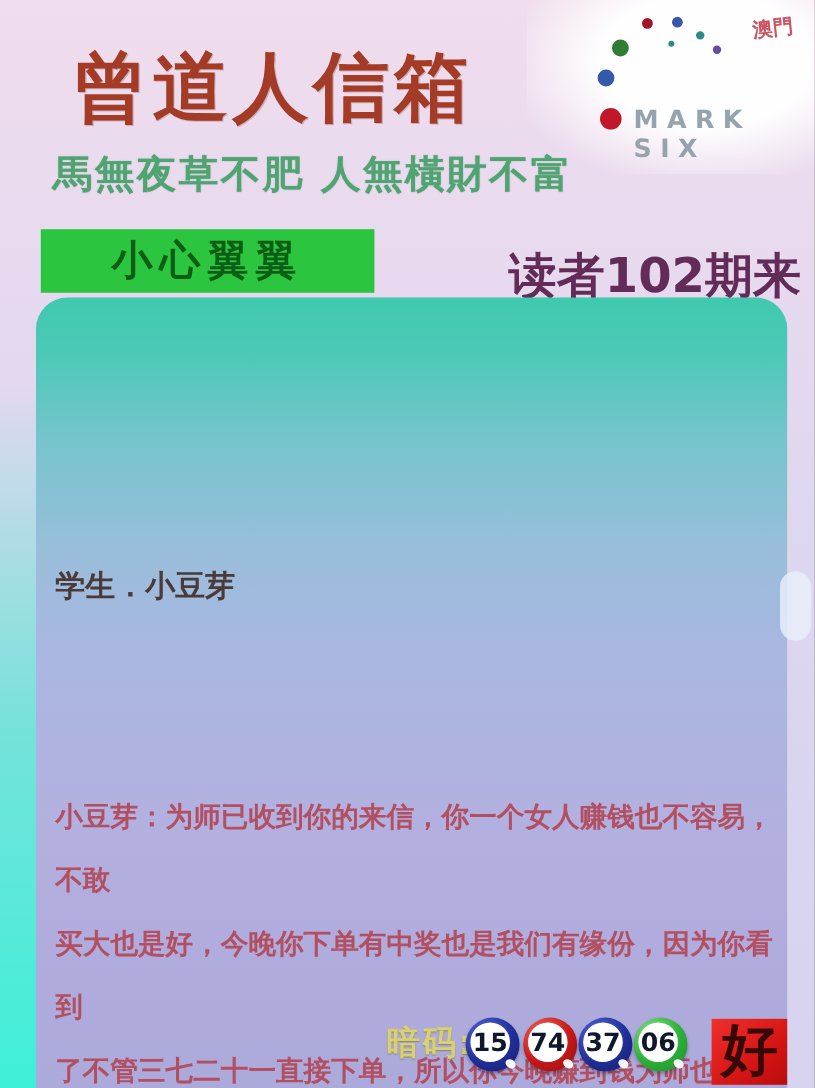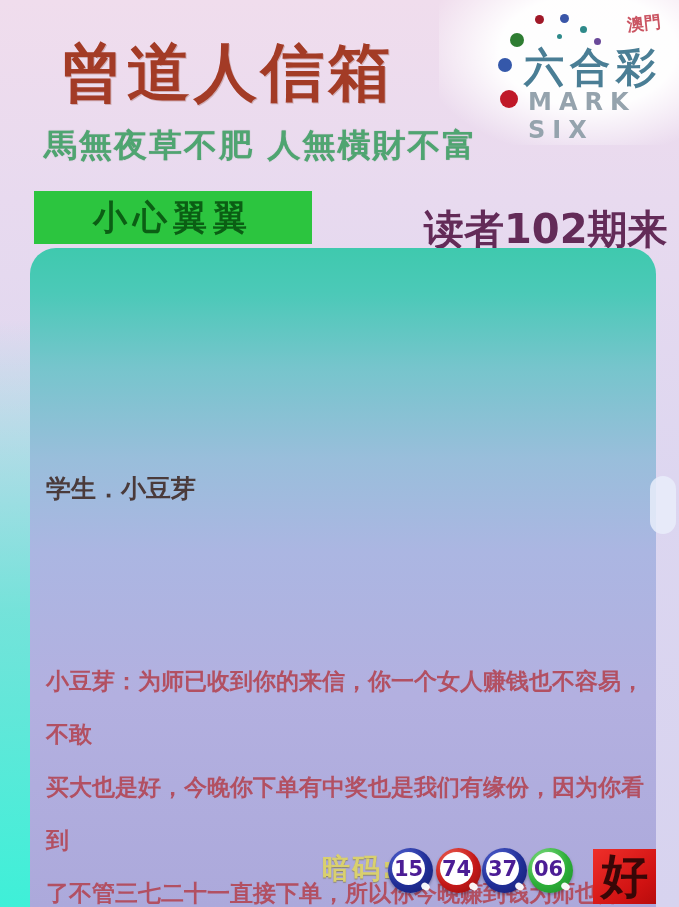--- a/index.html
+++ b/index.html
@@ -41,21 +41,21 @@
   }
   
   .logo{position:absolute;right:6px;top:6px;width:215px;height:118px;}
   .logo .dot{position:absolute;border-radius:50%;}
   .logo-cn{
     position:absolute;left:66px;top:34px;
     font-size:40px;font-weight:bold;color:#4a7e95;letter-spacing:6px;
   }
   .logo-en{
     position:absolute;left:70px;top:82px;
-    font-size:24px;font-weight:bold;color:#95a3ad;letter-spacing:7px;
+    font-size:21px;font-weight:bold;color:#95a3ad;letter-spacing:7px;
   }
   .macau{
     position:absolute;right:12px;top:6px;
     font-size:17px;font-weight:bold;color:#c23848;
     transform:rotate(-6deg);opacity:.85;
   }
   
   .main-box{
     position:absolute;left:30px;top:248px;width:626px;height:659px;
     border-radius:26px 26px 0 0;
@@ -89,21 +89,21 @@
     position:absolute;top:600px;width:45px;height:45px;border-radius:50%;
     box-shadow:0 2px 3px rgba(30,30,60,.35);
   }
   .ball-blue {background:radial-gradient(circle at 35% 30%,#5668d8 0%,#202e96 55%,#141c6e 100%);}
   .ball-red  {background:radial-gradient(circle at 35% 30%,#f26a5a 0%,#c41818 55%,#8e0f0f 100%);}
   .ball-green{background:radial-gradient(circle at 35% 30%,#8ae288 0%,#2cae38 55%,#1d8a28 100%);}
   .ball-inner{
     position:absolute;left:4px;top:4px;width:33px;height:33px;border-radius:50%;
     background:#fff;display:flex;align-items:center;justify-content:center;
   }
-  .ball-num{font-size:21px;font-weight:bold;color:#4c1d95;}
+  .ball-num{font-size:21px;font-weight:bold;color:#0f172a;}
   .ball::after{
     content:"";position:absolute;right:3px;bottom:3px;width:9px;height:7px;
     background:rgba(255,255,255,.95);border-radius:50%;transform:rotate(35deg);
   }
   .stamp{
     position:absolute;left:563px;top:601px;width:63px;height:55px;
     background:linear-gradient(140deg,#ef2f2a 0%,#d01212 70%,#b80c0c 100%);
     color:#380707;font-family:"DejaVu Serif",serif;font-weight:bold;
     font-size:47px;line-height:54px;text-align:center;
   }
@@ -123,21 +123,20 @@
         <span class="dot" style="left: 77px; top: 9px; width: 9px; height: 9px; background: rgb(160, 24, 40);"></span>
         <span class="dot" style="left: 102px; top: 8px; width: 9px; height: 9px; background: rgb(58, 86, 168);"></span>
         <span class="dot" style="left: 122px; top: 20px; width: 7px; height: 7px; background: rgb(46, 138, 138);"></span>
         <span class="dot" style="left: 136px; top: 32px; width: 7px; height: 7px; background: rgb(106, 74, 154);"></span>
         <span class="dot" style="left: 99px; top: 28px; width: 5px; height: 5px; background: rgb(46, 138, 138);"></span>
         <span class="dot" style="left: 52px; top: 27px; width: 14px; height: 14px; background: rgb(46, 125, 50);"></span>
         <span class="dot" style="left: 40px; top: 52px; width: 14px; height: 14px; background: rgb(53, 88, 170);"></span>
         <span class="dot" style="left: 42px; top: 84px; width: 18px; height: 18px; background: rgb(192, 24, 40);"></span>
       </div>
     <div class="macau">澳門</div>
-    <div class="logo-cn">六合彩</div>
     <div class="logo-en">MARK SIX</div>
   </div>
 
   <div class="slogan">馬無夜草不肥 人無橫財不富</div>
 
   <div class="caution">小心翼翼</div>
 
   <div class="reader">读者102期来信</div>
 
   <div class="main-box">

